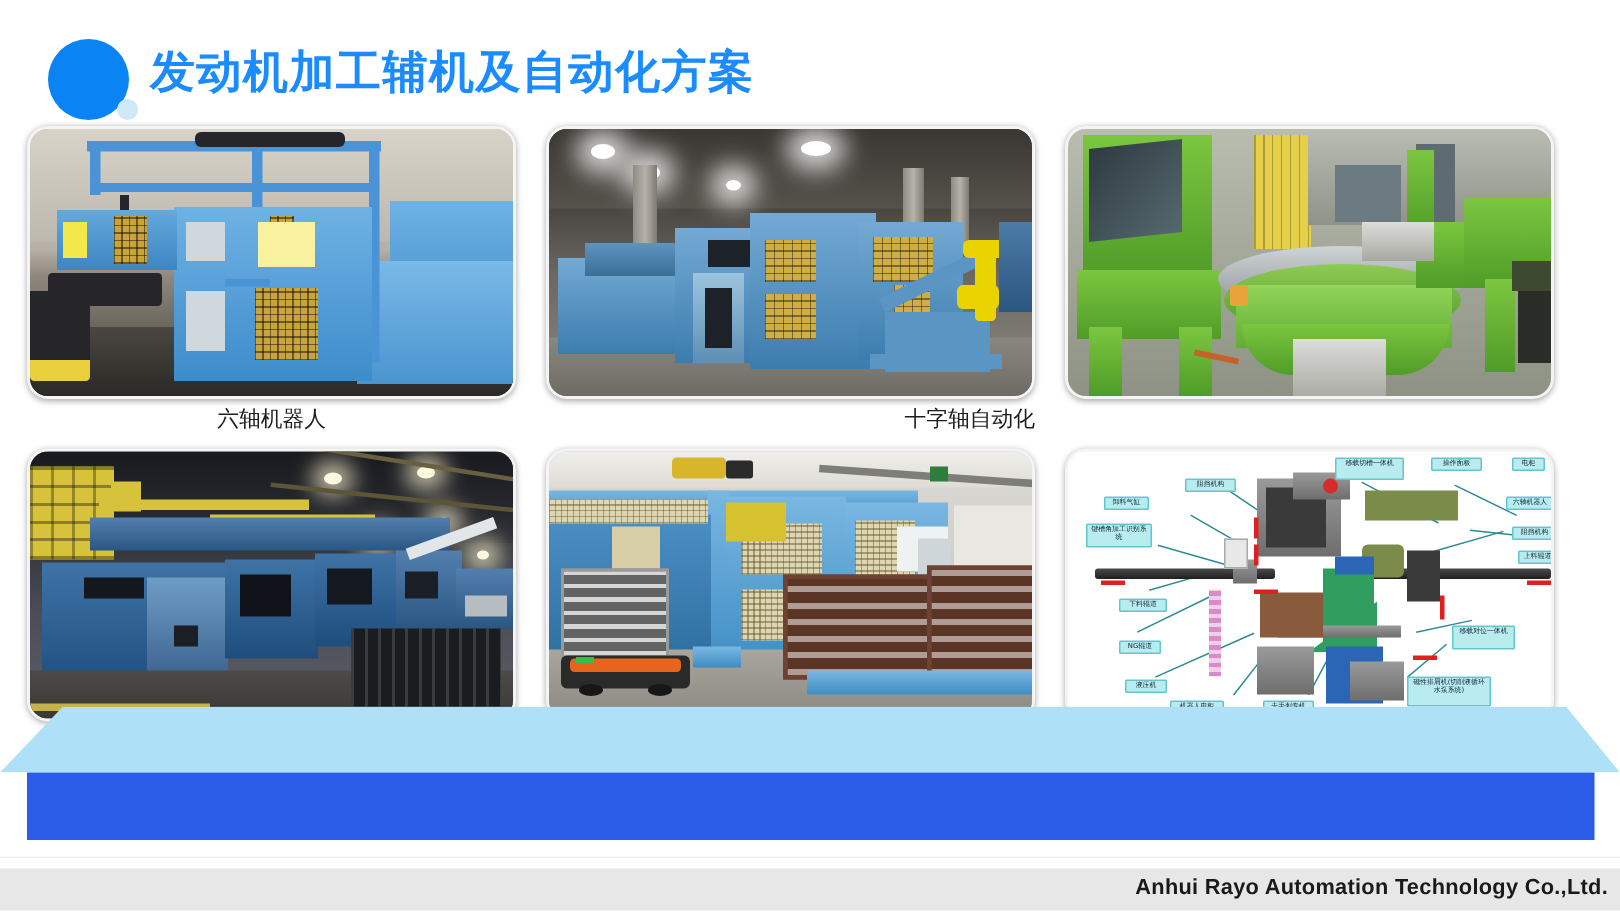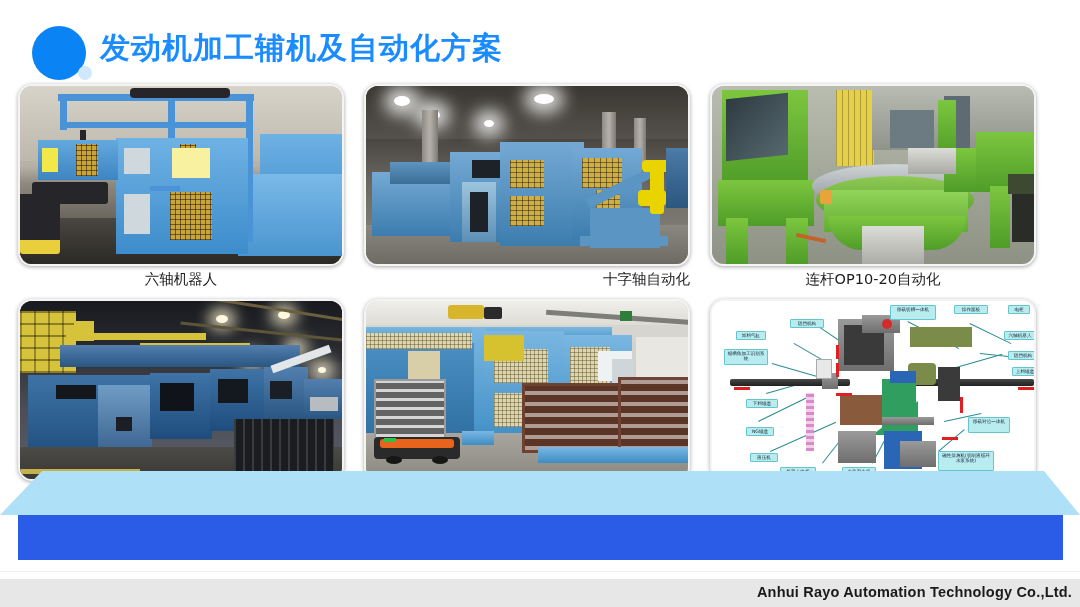--- a/index.html
+++ b/index.html
@@ -352,21 +352,20 @@
       <div class="p3-green" style="left:264px; top:46px; width:62px; height:60px;"></div>
       <div class="p3-green" style="left:278px; top:100px; width:20px; height:62px;"></div>
       <div class="p3-dark" style="left:300px; top:96px; width:26px; height:60px; background:#2a2c27; position:absolute;"></div>
       <div style="position:absolute;left:296px;top:88px;width:30px;height:20px;background:#3d4a31;"></div>
 
       <div style="position:absolute;left:108px;top:104px;width:12px;height:14px;background:#e8a33a;border-radius:2px;"></div>
 
       <div style="position:absolute;left:84px;top:150px;width:30px;height:4px;background:#c5622a;transform:rotate(12deg);"></div>
     </div>
   </div>
-  <div class="caption" style="left:710px; top:270px; width:326px;">连杆OP10-20自动化</div>
 
   <div class="photo-card" style="left:18px; top:299px; width:326px; height:182px;">
     <div class="photo-inner">
       <div class="p4-bg"></div>
       <div class="p4-roof"></div>
       <div class="p4-lamp" style="left:196px; top:14px;"></div>
       <div class="p4-lamp" style="left:258px; top:10px;"></div>
       <div class="p4-lamp" style="left:272px; top:44px; width:8px;height:6px;"></div>
       <div class="p4-lamp" style="left:228px; top:56px; width:8px;height:6px;"></div>
       <div class="p4-lamp" style="left:298px; top:66px; width:8px;height:6px;"></div>

